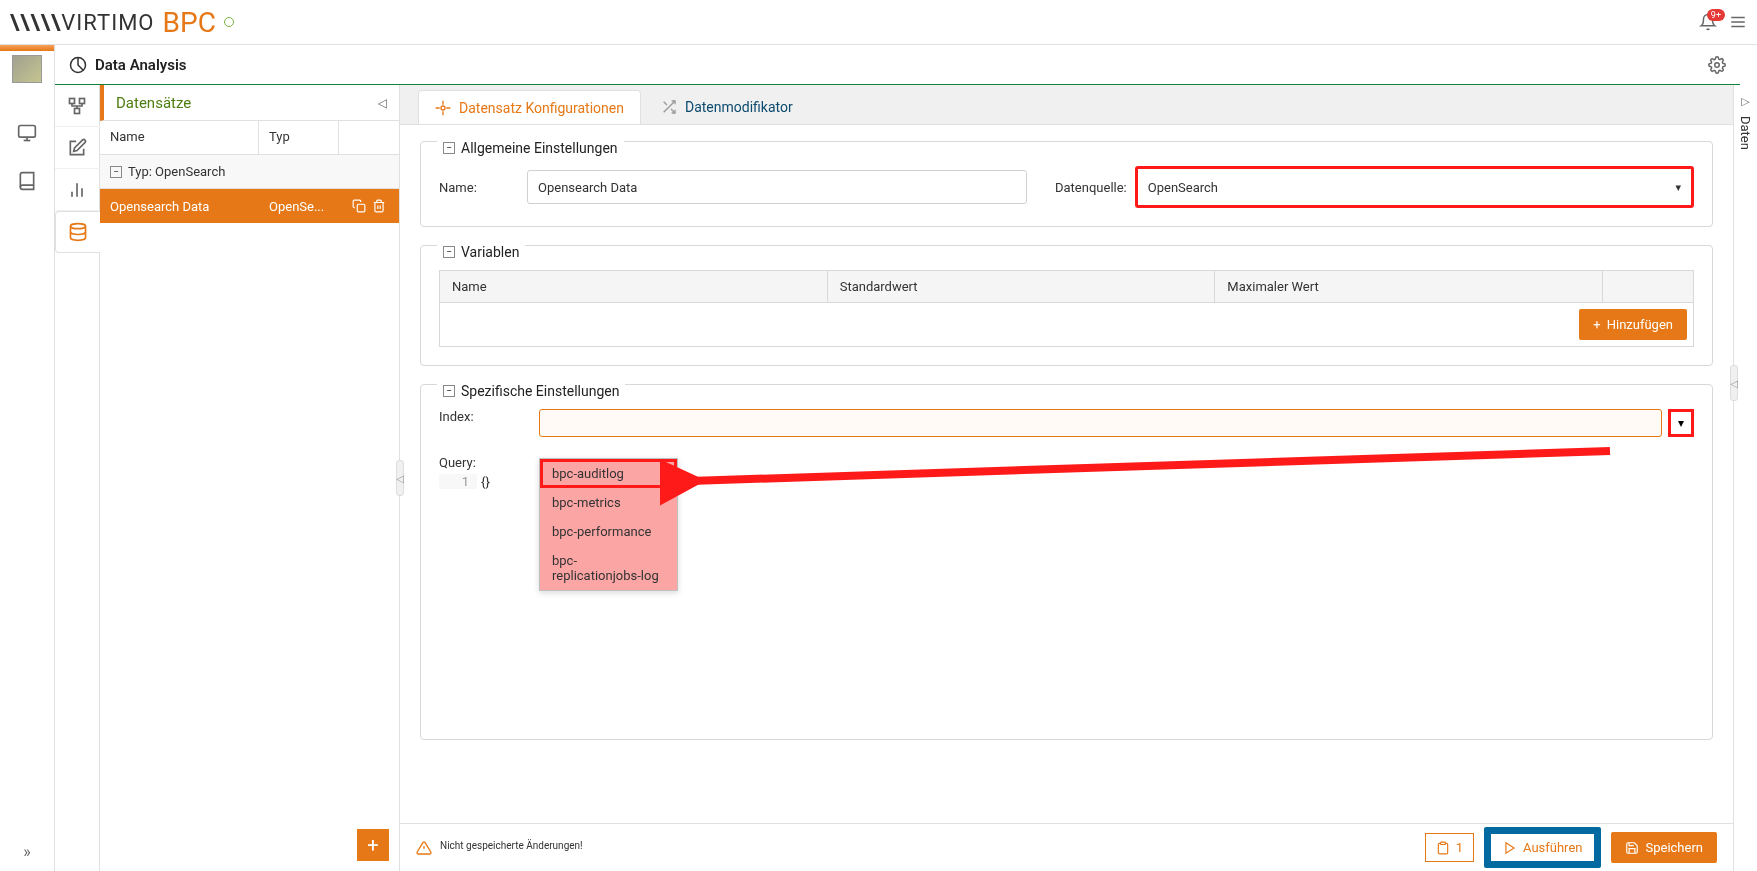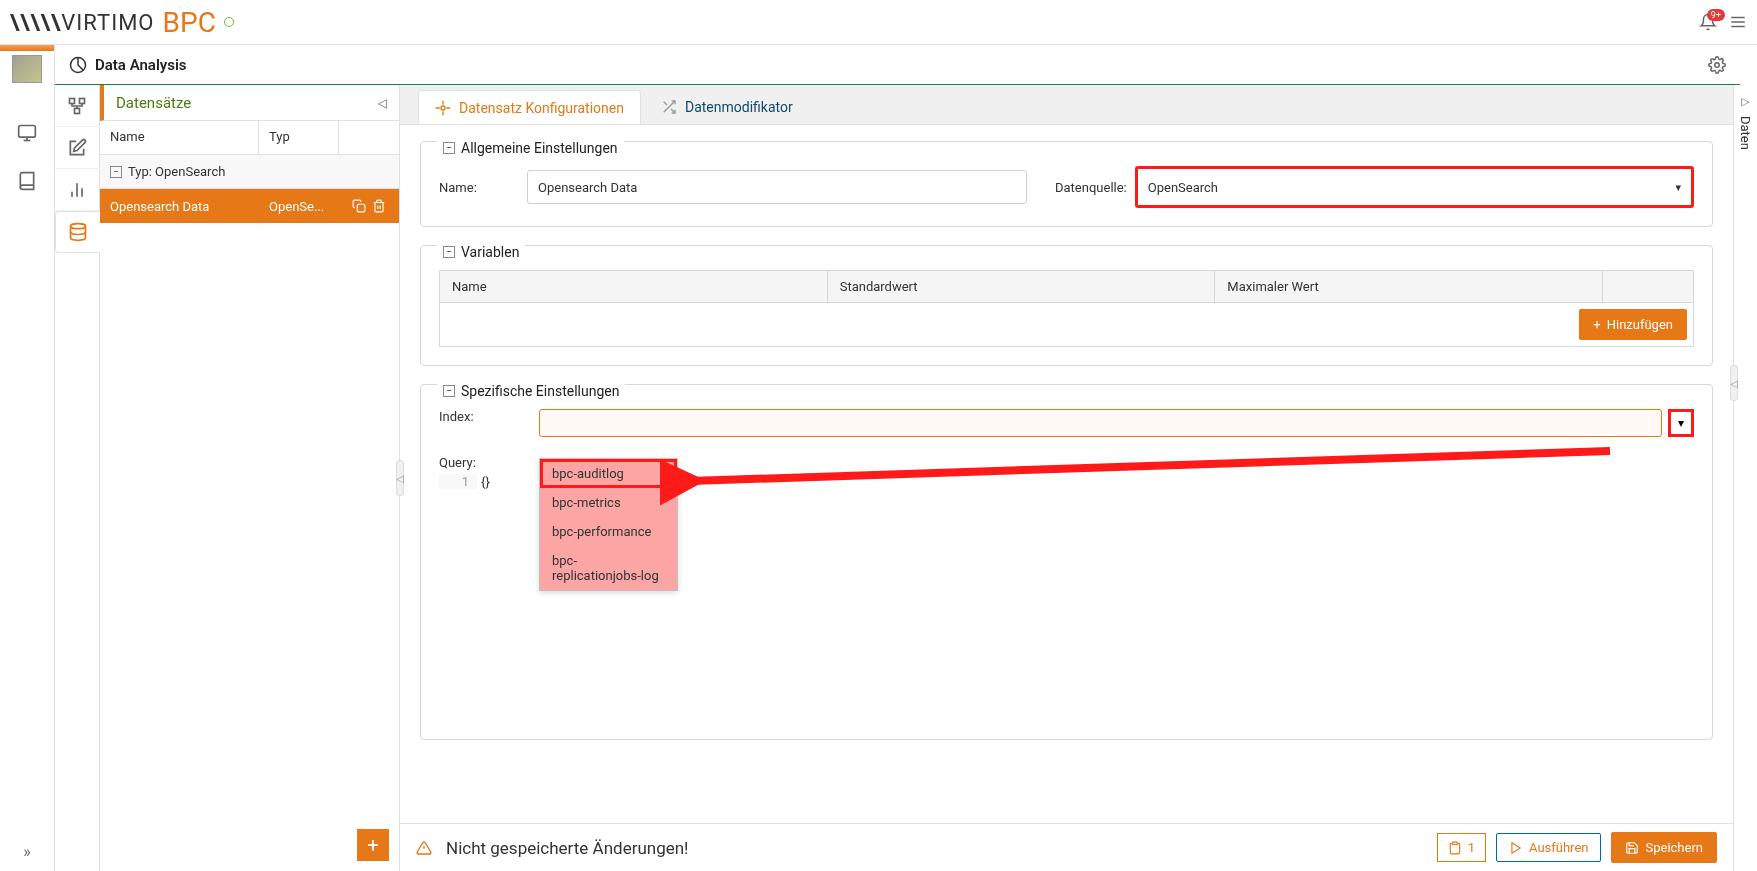--- a/index.html
+++ b/index.html
@@ -88,23 +88,23 @@
     .dropdown-item:first-child { outline: 3px solid #ff1a1a; outline-offset: -3px; }
     
     .query-row { margin-top: 18px; display: flex; gap: 20px; align-items: flex-start; }
     .query-row .form-label { width: 80px; }
     .code-editor { flex: 1; font-family: Consolas, Monaco, monospace; font-size: 13px; display: flex; }
     .gutter { width: 38px; text-align: right; padding-right: 8px; color: #999; background: #f8f8f8; }
     .code-content { flex: 1; padding-left: 4px; color: #333; }
     
     
     .footer-bar { height: 48px; border-top: 1px solid #e0e0e0; display: flex; align-items: center; justify-content: space-between; padding: 0 16px; background: #fff; }
-    .warn-msg { display: flex; align-items: center; gap: 14px; font-size: 17px; color: #333; }
+    .warn-msg { display: flex; align-items: flex-start; gap: 8px; font-size: 10px; color: #333; }
     .footer-actions { display: flex; gap: 10px; align-items: center; }
-    .btn-outline { border: 1px solid #0369a1; background: #fff; color: #e67817; padding: 6px 12px; font-size: 13px; display: flex; align-items: center; gap: 6px; border-radius: 2px; }
+    .btn-outline { border: 7px solid #0369a1; background: #fff; color: #e67817; padding: 6px 12px; font-size: 13px; display: flex; align-items: center; gap: 6px; border-radius: 2px; }
     .count-box { border: 1px solid #e67817; color: #e67817; padding: 6px 10px; display: flex; align-items: center; gap: 6px; font-size: 13px; }
     
     
     .right-collapsed { width: 24px; border-left: 1px solid #e0e0e0; margin-top: 40px; display: flex; flex-direction: column; align-items: center; padding-top: 10px; gap: 8px; position: relative; }
     .vertical-text { writing-mode: vertical-rl; font-size: 13px; color: #333; }
     .right-collapsed .splitter-r { width: 8px; height: 36px; border: 1px solid #ddd; border-radius: 3px; position: absolute; left: -4px; top: 280px; background: #f0f0f0; display: flex; align-items: center; justify-content: center; font-size: 10px; color: #999; }
     
     
     .arrow-overlay { position: absolute; z-index: 200; pointer-events: none; }
     

